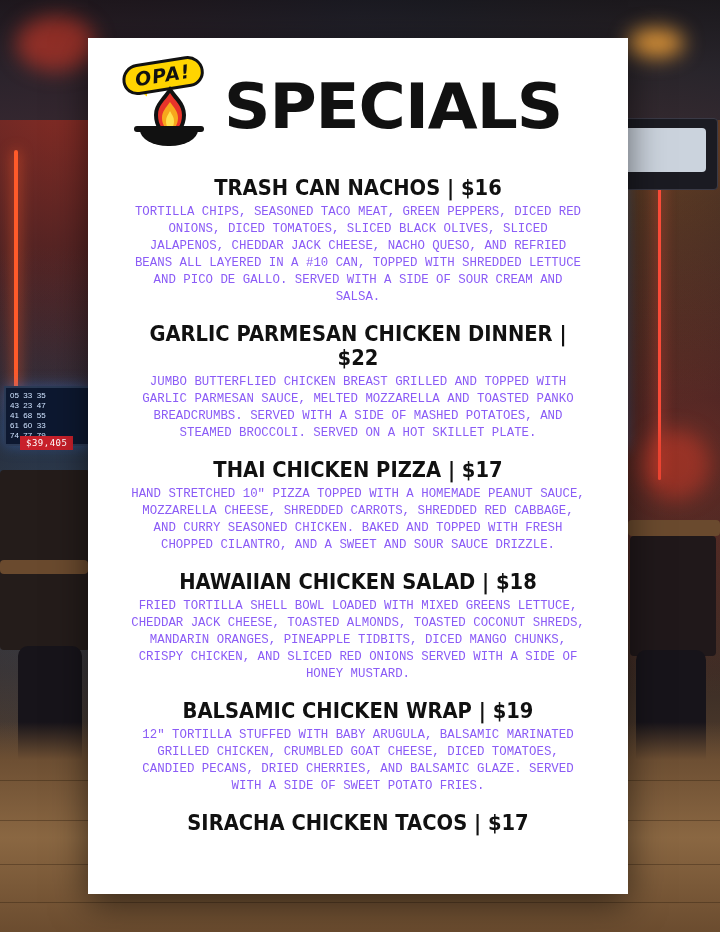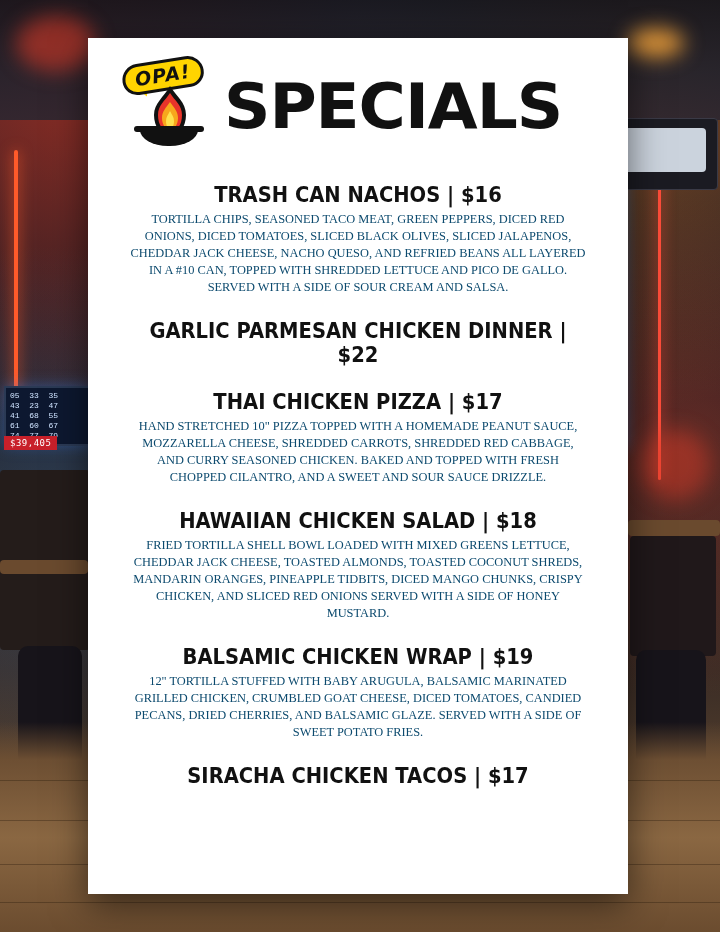--- a/index.html
+++ b/index.html
@@ -65,35 +65,36 @@
     background: #151318;
     border-radius: 4px;
   }
 
   
   .monitor {
     position: absolute;
     background: #0d1830;
     border: 2px solid #2b3a55;
     color: #cfe3ff;
-    font-family: Liberation Mono, monospace;
+    font-family: Liberation Sans, sans-serif;
     font-size: 8px;
     line-height: 10px;
     padding: 3px 4px;
     box-shadow: 0 0 14px rgba(60,120,220,.45);
   }
   .monitor .row { white-space: pre; }
   .score-banner {
     position: absolute;
     background: #c8202a;
     color: #fff;
     font-family: "DejaVu Sans Mono", monospace;
     font-size: 9px;
     padding: 2px 6px;
     letter-spacing: .5px;
+    margin-left: 16px;
   }
 
   
   #sheet {
     position: absolute;
     left: 88px;
     top: 38px;
     width: 540px;
     height: 856px;
     background: #ffffff;
@@ -176,37 +177,37 @@
     font-size: 62px;
     line-height: 62px;
     letter-spacing: -1px;
     color: #111;
     margin-top: 20px;
     transform: scaleX(1.04);
     transform-origin: left center;
   }
 
   
-  .item { margin-top: 23px; }
+  .item { margin-top: 16px; }
   .item-name {
     text-align: center;
     font-family: "DejaVu Sans", sans-serif;
     font-weight: bold;
     font-size: 21px;
     line-height: 24px;
     letter-spacing: 0px;
     color: #111;
     transform: scaleX(0.93);
   }
   .item-desc {
     text-align: center;
-    font-family: Liberation Serif, serif;
+    font-family: Liberation Mono, monospace;
     font-size: 12.4px;
     line-height: 17px;
-    color: #0c4a6e;
+    color: #8b5cf6;
     margin: 4px 16px 0 16px;
   }
   .first .item-name { margin-top: -4px; }
 </style>
 </head>
 <body>
 
 <div id="bg">
   <div class="bg-strip ceiling"></div>
 
@@ -220,21 +221,21 @@
   <div class="blob" style="left:16px;top:16px;width:80px;height:56px;background:rgba(230,60,40,.55);"></div>
   <div class="blob" style="left:640px;top:430px;width:70px;height:70px;background:rgba(220,60,40,.45);"></div>
 
   <div class="dark-shape" style="left:606px;top:118px;width:110px;height:70px;background:#1b1b22;border:1px solid #3a3a46;"></div>
   <div class="dark-shape" style="left:616px;top:128px;width:90px;height:44px;background:#cbd3dd;"></div>
 
   <div class="monitor" style="left:4px;top:386px;width:74px;">
     <div class="row">05  33  35</div>
     <div class="row">43  23  47</div>
     <div class="row">41  68  55</div>
-    <div class="row">61  60  67</div>
+    <div class="row">61  60  33</div>
     <div class="row">74  77  79</div>
   </div>
   <div class="score-banner" style="left:4px;top:436px;">$39,405</div>
 
   <div class="dark-shape" style="left:0px;top:470px;width:90px;height:180px;background:#241c1a;"></div>
   <div class="dark-shape" style="left:0px;top:560px;width:88px;height:14px;background:#6a4a2e;"></div>
   <div class="dark-shape" style="left:628px;top:520px;width:92px;height:16px;background:#6a4a2e;"></div>
   <div class="dark-shape" style="left:630px;top:536px;width:86px;height:120px;background:#20181a;"></div>
   <div class="dark-shape" style="left:18px;top:646px;width:64px;height:120px;background:#17141a;border-radius:10px;"></div>
   <div class="dark-shape" style="left:636px;top:650px;width:70px;height:130px;background:#17141a;border-radius:10px;"></div>
@@ -267,20 +268,21 @@
     <div class="specials-title">SPECIALS</div>
   </div>
 
   <div class="item first">
     <div class="item-name">TRASH CAN NACHOS | $16</div>
     <div class="item-desc">TORTILLA CHIPS, SEASONED TACO MEAT, GREEN PEPPERS, DICED RED ONIONS, DICED TOMATOES, SLICED BLACK OLIVES, SLICED JALAPENOS, CHEDDAR JACK CHEESE, NACHO QUESO, AND REFRIED BEANS ALL LAYERED IN A #10 CAN, TOPPED WITH SHREDDED LETTUCE AND PICO DE GALLO. SERVED WITH A SIDE OF SOUR CREAM AND SALSA.</div>
   </div>
 
   <div class="item">
     <div class="item-name">GARLIC PARMESAN CHICKEN DINNER | $22</div>
+    <div class="item-desc">JUMBO BUTTERFLIED CHICKEN BREAST GRILLED AND TOPPED WITH GARLIC PARMESAN SAUCE, MELTED MOZZARELLA AND TOASTED PANKO BREADCRUMBS. SERVED WITH A SIDE OF MASHED POTATOES, AND STEAMED BROCCOLI. SERVED ON A HOT SKILLET PLATE.</div>
   </div>
 
   <div class="item">
     <div class="item-name">THAI CHICKEN PIZZA | $17</div>
     <div class="item-desc">HAND STRETCHED 10" PIZZA TOPPED WITH A HOMEMADE PEANUT SAUCE, MOZZARELLA CHEESE, SHREDDED CARROTS, SHREDDED RED CABBAGE, AND CURRY SEASONED CHICKEN. BAKED AND TOPPED WITH FRESH CHOPPED CILANTRO, AND A SWEET AND SOUR SAUCE DRIZZLE.</div>
   </div>
 
   <div class="item">
     <div class="item-name">HAWAIIAN CHICKEN SALAD | $18</div>
     <div class="item-desc">FRIED TORTILLA SHELL BOWL LOADED WITH MIXED GREENS LETTUCE, CHEDDAR JACK CHEESE, TOASTED ALMONDS, TOASTED COCONUT SHREDS, MANDARIN ORANGES, PINEAPPLE TIDBITS, DICED MANGO CHUNKS, CRISPY CHICKEN, AND SLICED RED ONIONS SERVED WITH A SIDE OF HONEY MUSTARD.</div>

